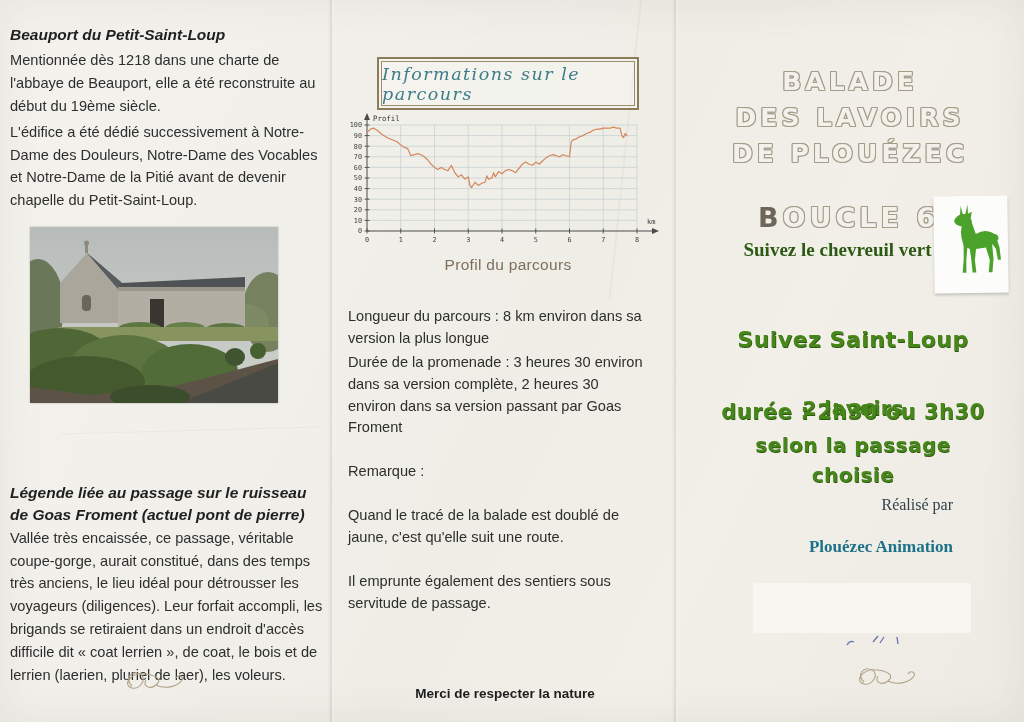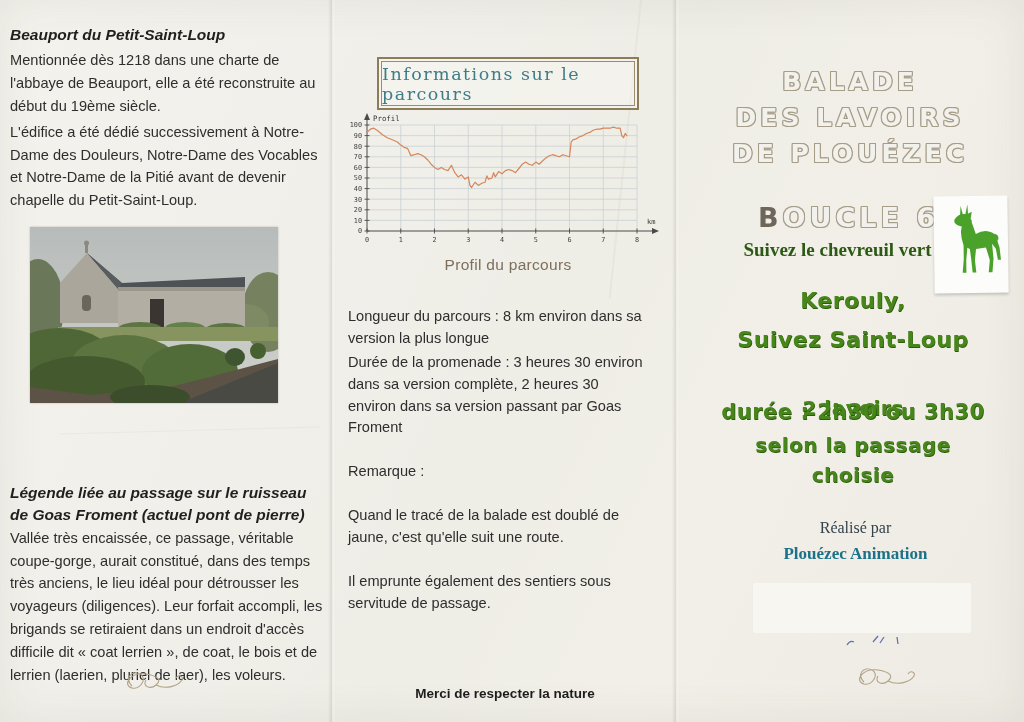--- a/index.html
+++ b/index.html
@@ -27,21 +27,21 @@
   #photo { position:absolute; left:30px; top:227px; width:248px; height:176px; box-shadow:0 0 2px rgba(0,0,0,0.25); }
   #lp-legend { left:10px; top:482px; width:318px; }
   .flourish { position:absolute; }
 
   
   #info-box { position:absolute; left:377px; top:57px; width:262px; height:53px;
     border:2px solid #8d7c5a; background:rgba(250,249,244,0.4); padding:2px; }
   #info-box .inner { width:100%; height:100%; border:1px solid #9c8c6c;
     display:flex; align-items:center; justify-content:center; }
   #info-box .script {
-    font-family:"DejaVu Serif", serif; font-size:17.5px;
+    font-family:"DejaVu Serif", serif; font-style:italic; font-size:17.5px;
     color:#3e7c88; letter-spacing:1.5px; }
   #chart-wrap { position:absolute; left:345px; top:109px; width:315px; height:142px; }
   #chart-caption { position:absolute; left:377px; top:256px; width:262px; text-align:center;
     font-size:15.5px; color:#7e6f5d; letter-spacing:0.3px; }
   #mid-text { position:absolute; left:348px; top:306px; width:302px; }
   #mid-text p { font-size:14.6px; line-height:1.5; color:#2e2e2e; }
   .gap-sm { margin-top:2px; }
   .gap-lg { margin-top:22px; }
   #footer-note { position:absolute; left:340px; top:686px; width:330px; text-align:center;
     font-size:13.5px; font-weight:bold; color:#1d1d1d; }
@@ -64,24 +64,24 @@
     display:flex; align-items:center; justify-content:center; }
   .rp-green-line { position:absolute; width:330px; left:688px; text-align:center;
     font-family:"DejaVu Sans", sans-serif; font-weight:bold; color:#47861b;
     text-shadow:0.6px 0.8px 0.5px #2e5a0e; letter-spacing:0.5px; }
   #gl1 { top:288px; font-size:22px; }
   #gl2 { top:327px; font-size:22px; }
   #gl3 { top:364px; font-size:20px;margin-top:32px; }
   #gl4 { top:400px; font-size:21px; }
   #gl5 { top:433px; font-size:20px; }
   #gl6 { top:463px; font-size:20px; }
-  #rp-credit { position:absolute; left:758px; top:519px; width:195px; text-align:center; }
+  #rp-credit { position:absolute; left:758px; top:496px; width:195px; text-align:right; }
   #credit-label { font-family:"Liberation Serif", serif; font-size:16px; color:#34424b; }
   #credit-name { font-family:"Liberation Serif", serif; font-size:17px; font-weight:bold;
-    color:#1d7189; margin-top:7px; }
+    color:#1d7189; margin-top:23px; }
   #white-patch { position:absolute; left:753px; top:583px; width:218px; height:50px;
     background:#f7f6f1; border-radius:2px; }
   #scribble { position:absolute; left:843px; top:633px; width:74px; height:16px; }
 </style>
 </head>
 <body>
 
 <div id="page">
 
   <div class="fold" style="left:328px"></div>
@@ -263,21 +263,20 @@
                  L86,90 L84,112 L78,112 L80,92 L74,72
                  L58,74 L56,92 L58,112 L52,112 L50,90 L48,74
                  L44,72 L42,92 L42,112 L36,112 L38,90 L38,68
                  Q34,56 34,46 Z"></path>
 
         <path d="M88,50 Q96,52 94,60 L88,58 Z"></path>
       </g>
     </svg>
   </div>
 
-  <div class="rp-green-line" id="gl1">Kerouly,</div>
   <div class="rp-green-line" id="gl2">Suivez Saint-Loup</div>
   <div class="rp-green-line" id="gl3">2 lavoirs</div>
   <div class="rp-green-line" id="gl4">durée : 2h30 ou 3h30</div>
   <div class="rp-green-line" id="gl5">selon la passage</div>
   <div class="rp-green-line" id="gl6">choisie</div>
 
   <div id="rp-credit">
     <div id="credit-label">Réalisé par</div>
     <div id="credit-name">Plouézec Animation</div>
   </div>

